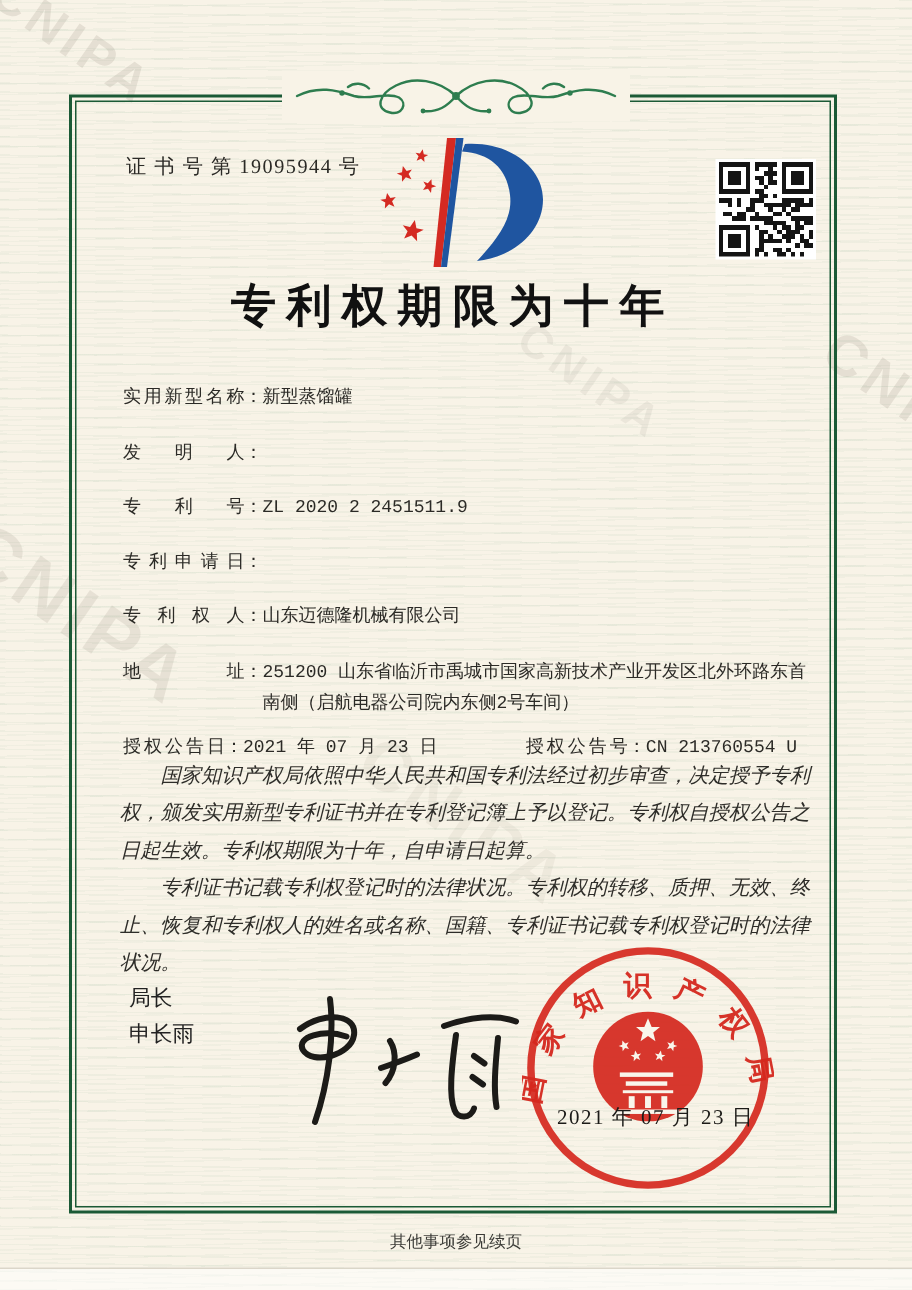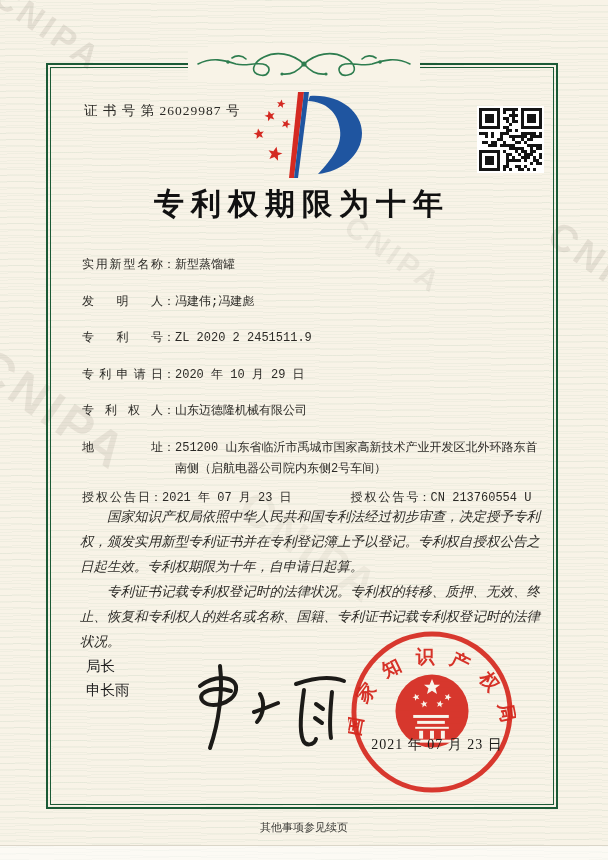--- a/index.html
+++ b/index.html
@@ -74,21 +74,21 @@
       <g fill="#2e7d4f">
         <circle cx="116" cy="17" r="2.6"></circle>
         <circle cx="40" cy="15" r="1.8"></circle>
           <circle cx="192" cy="15" r="1.8"></circle>
         <circle cx="94" cy="27" r="1.6"></circle>
           <circle cx="138" cy="27" r="1.6"></circle>
       </g>
     </svg>
   </div>
 
-  <div class="cert-no">证 书 号 第 26029987 号</div>
+  <div class="cert-no">证 书 号 第 19095944 号</div>
 
   <div class="logo">
     <svg width="150" height="100" viewBox="0 0 150 100">
       <defs>
         <path id="st" d="M0,-10 L2.9,-3.1 L9.5,-3.1 L4.2,1.2 L5.9,8.1 L0,4 L-5.9,8.1 L-4.2,1.2 L-9.5,-3.1 L-2.9,-3.1 Z"></path>
       </defs>
 
       <polygon points="64,6 70,6 60,92 55,92" fill="#d42a22"></polygon>
       <polygon points="70,6 75,6 64,92 60,92" fill="#1f55a0"></polygon>
 
@@ -247,31 +247,29 @@
 
   <div class="fields">
     <div class="frow">
       <span class="f-label">实用新型名称</span>
         <span class="f-colon">：</span>
       <span class="f-value">新型蒸馏罐</span>
     </div>
     <div class="frow">
       <span class="f-label">发明人</span>
         <span class="f-colon">：</span>
-      <span class="f-value">冯建伟;冯建彪</span>
     </div>
     <div class="frow">
       <span class="f-label">专利号</span>
         <span class="f-colon">：</span>
       <span class="f-value">ZL 2020 2 2451511.9</span>
     </div>
     <div class="frow">
       <span class="f-label">专利申请日</span>
         <span class="f-colon">：</span>
-      <span class="f-value">2020 年 10 月 29 日</span>
     </div>
     <div class="frow">
       <span class="f-label">专利权人</span>
         <span class="f-colon">：</span>
       <span class="f-value">山东迈德隆机械有限公司</span>
     </div>
     <div class="frow addr">
       <span class="f-label">地址</span>
         <span class="f-colon">：</span>
       <span class="f-value">251200 山东省临沂市禹城市国家高新技术产业开发区北外环路东首南侧（启航电器公司院内东侧2号车间）</span>

